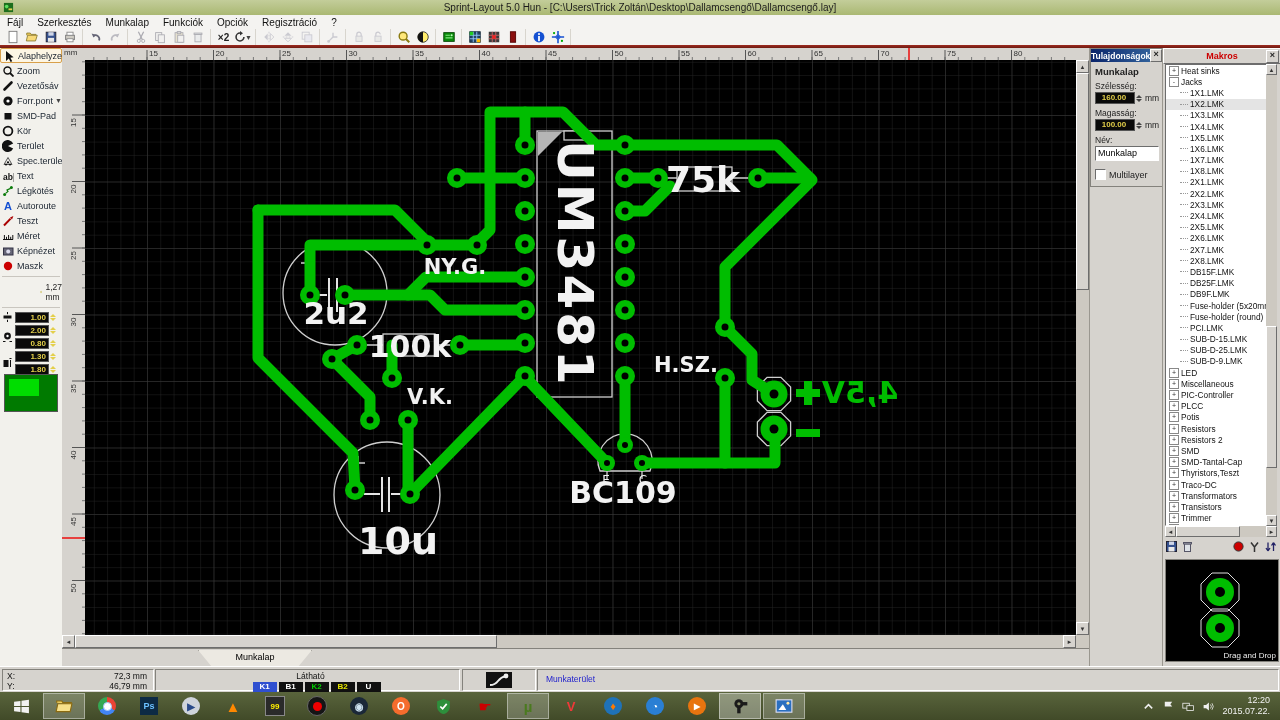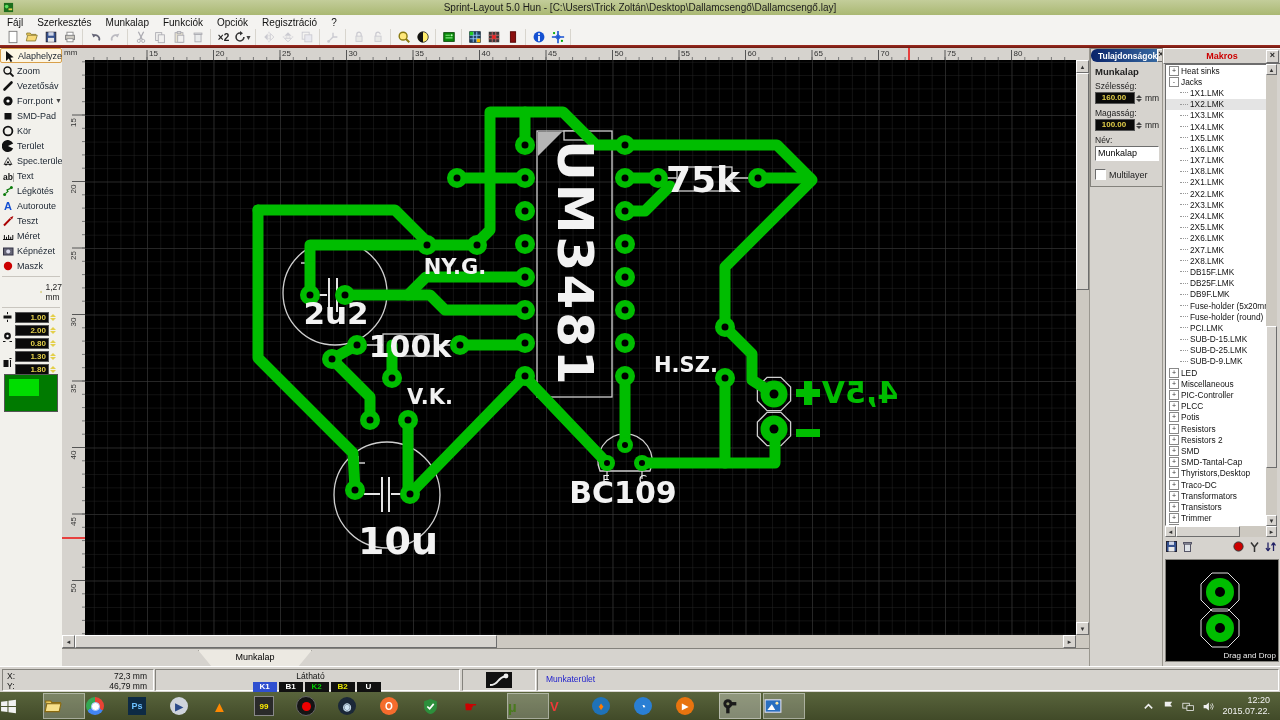--- a/index.html
+++ b/index.html
@@ -46,21 +46,21 @@
   #vscroll{left:1076px;top:60px;width:13px;height:588px;}
   #hscroll{left:62px;top:635px;width:1014px;height:13px;}
   .sbbtn{position:absolute;background:#d6d3ce;border:1px solid;border-color:#fff #6d6d6d #6d6d6d #fff;display:flex;align-items:center;justify-content:center;font-size:6px;color:#333;}
   .sbthumb{position:absolute;background:#d6d3ce;border:1px solid;border-color:#fff #6d6d6d #6d6d6d #fff;}
   
   #tabrow{left:62px;top:648px;width:1027px;height:18px;background:#d6d3ce;border-top:1px solid #84827c;}
   #sheettab{position:absolute;left:136px;top:1px;width:112px;height:15px;background:#ece9e2;border:1px solid #84827c;border-top:none;clip-path:polygon(0 0,100% 0,87% 100%,13% 100%);text-align:center;font-size:9px;padding-top:2px;}
   
   #dock{left:1089px;top:48px;width:73px;height:618px;background:#d6d3ce;border-left:1px solid #9a978f;}
   #props{position:absolute;left:0;top:0;width:72px;border:1px solid #84827c;background:#d6d3ce;}
-  .ptitle{height:13px;background:linear-gradient(90deg,#0a246a,#3a6ea5);color:#fff;font-size:8.5px;font-weight:bold;display:flex;align-items:center;padding-left:7px;border-radius:6px;}
+  .ptitle{height:13px;background:linear-gradient(90deg,#0a246a,#3a6ea5);color:#fff;font-size:8.5px;font-weight:bold;display:flex;align-items:center;padding-left:0;}
   .pclose{margin-left:auto;width:11px;height:11px;background:#d6d3ce;border:1px solid;border-color:#fff #6d6d6d #6d6d6d #fff;color:#222;font-size:9px;line-height:9px;text-align:center;margin-right:1px;}
   .plab{font-size:8.5px;color:#222;margin:4px 0 1px 4px;}
   .plab.b{font-weight:bold;font-size:9.5px;}
   .pfield{display:flex;align-items:center;margin-left:4px;}
   .pfield .fld{width:36px;height:10px;line-height:10px;text-align:center;}
   .punit{font-size:8.5px;margin-left:2px;color:#222;}
   #nameinput{margin:1px 0 0 4px;width:60px;height:13px;background:#fff;border:1px solid;border-color:#6d6d6d #fff #fff #6d6d6d;font-size:9px;padding-left:2px;line-height:13px;}
   .pcheck{display:flex;align-items:center;margin:8px 0 6px 4px;font-size:9px;color:#222;}
   .pcheck .cb{width:9px;height:9px;background:#fff;border:1px solid;border-color:#6d6d6d #fff #fff #6d6d6d;margin-right:3px;}
   
@@ -80,21 +80,21 @@
   #mkprev{position:absolute;left:2px;top:511px;width:112px;height:101px;background:#000;border:1px solid #84827c;}
   #draghint{position:absolute;right:2px;bottom:1px;font-size:8px;color:#eee;}
   
   #statusrow{left:0;top:666px;width:1280px;height:26px;background:#d6d3ce;border-top:1px solid #fff;}
   .sbox{position:absolute;top:2px;height:20px;border:1px solid;border-color:#84827c #fff #fff #84827c;font-size:8.5px;color:#111;}
   .chip{display:inline-block;width:24px;height:10px;font-size:8px;font-weight:bold;text-align:center;line-height:10px;margin-right:2px;}
   .radio{display:inline-block;width:8px;height:8px;border-radius:50%;background:#fff;border:1px solid #555;margin-right:16px;position:relative;top:1px;}
   .radio.on::after{content:"";position:absolute;left:2px;top:2px;width:4px;height:4px;border-radius:50%;background:#111;}
   
   #taskbar{left:0;top:692px;width:1280px;height:28px;background:linear-gradient(#59643c,#414a28);display:flex;align-items:center;}
-  .tb-item{width:42px;height:28px;display:flex;align-items:center;justify-content:flex-start;flex:none;}
+  .tb-item{width:42px;height:28px;display:flex;align-items:center;justify-content:center;flex:none;}
   .tb-item.boxed{background:rgba(255,255,255,.22);border:1px solid rgba(255,255,255,.4);width:40px;height:24px;margin:0 1px;}
   .tb-item.active{background:rgba(255,255,255,.34);}
   .tb-glyph{font-size:15px;line-height:1;}
   .tb-circle{width:18px;height:18px;border-radius:50%;display:flex;align-items:center;justify-content:center;font-size:10px;font-weight:bold;}
   .tb-square{width:18px;height:18px;display:flex;align-items:center;justify-content:center;font-size:9px;font-weight:bold;}
   #tray{margin-left:auto;display:flex;align-items:center;gap:7px;padding-right:6px;}
   #tray svg{width:13px;height:13px;}
   #clock{text-align:right;font-size:9px;color:#f2f2f2;line-height:11px;padding-right:4px;}
   text{user-select:none;}
 </style>
@@ -1016,21 +1016,21 @@
         <div class="trow">
           <span class="exp">+</span>
           <span>SMD</span>
         </div>
         <div class="trow">
           <span class="exp">+</span>
           <span>SMD-Tantal-Cap</span>
         </div>
         <div class="trow">
           <span class="exp">+</span>
-          <span>Thyristors,Desktop</span>
+          <span>Thyristors,Teszt</span>
         </div>
         <div class="trow">
           <span class="exp">+</span>
           <span>Traco-DC</span>
         </div>
         <div class="trow">
           <span class="exp">+</span>
           <span>Transformators</span>
         </div>
         <div class="trow">

